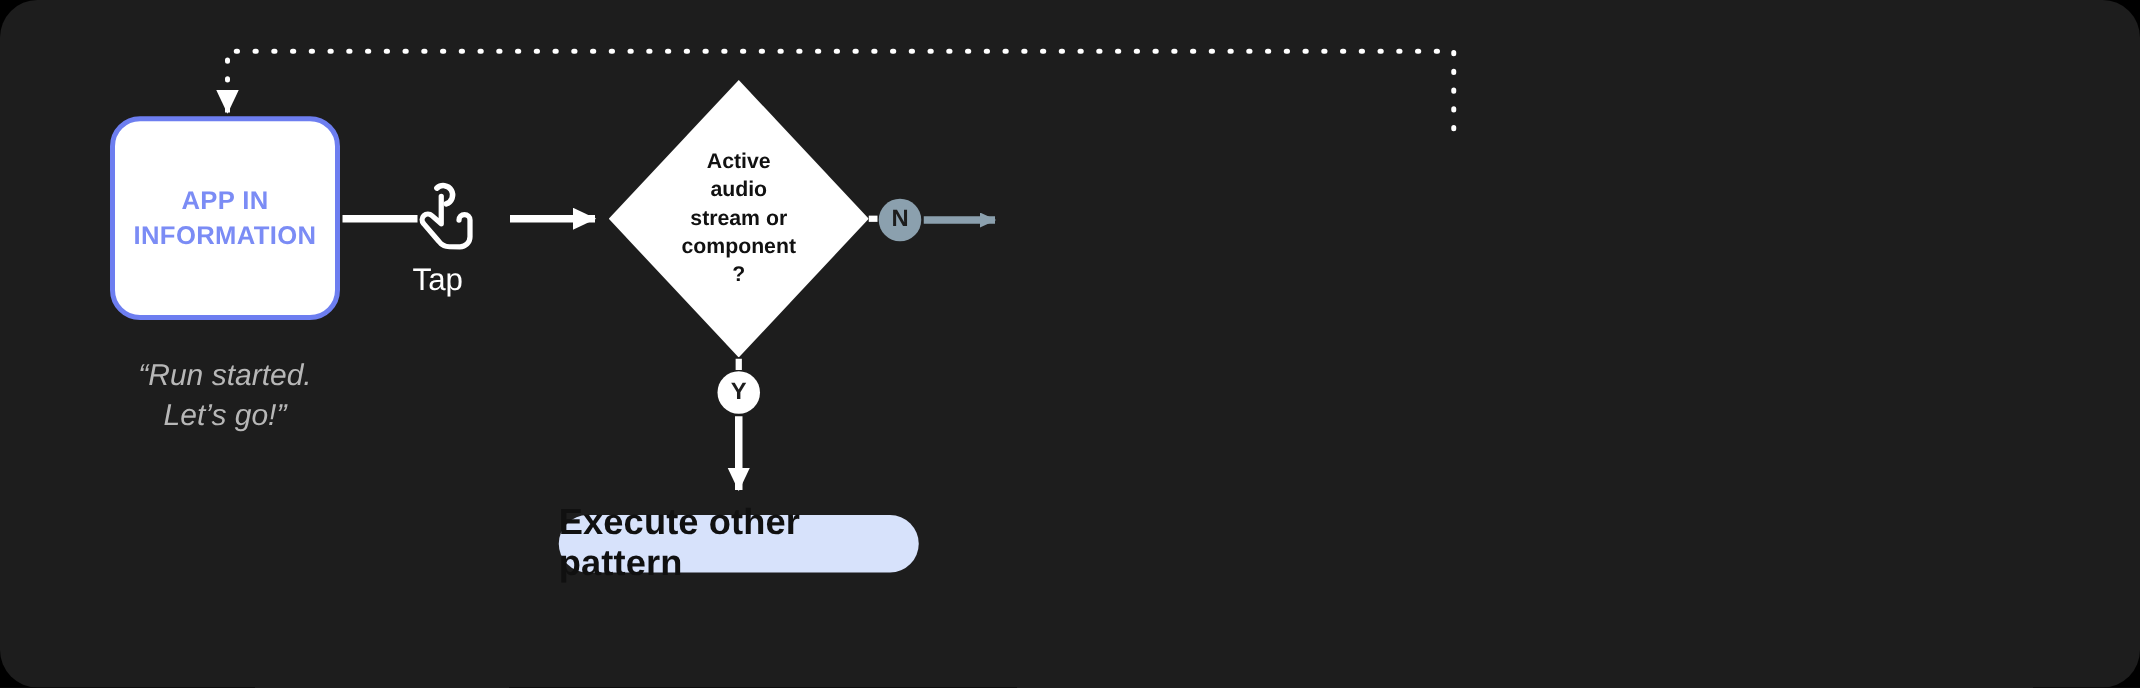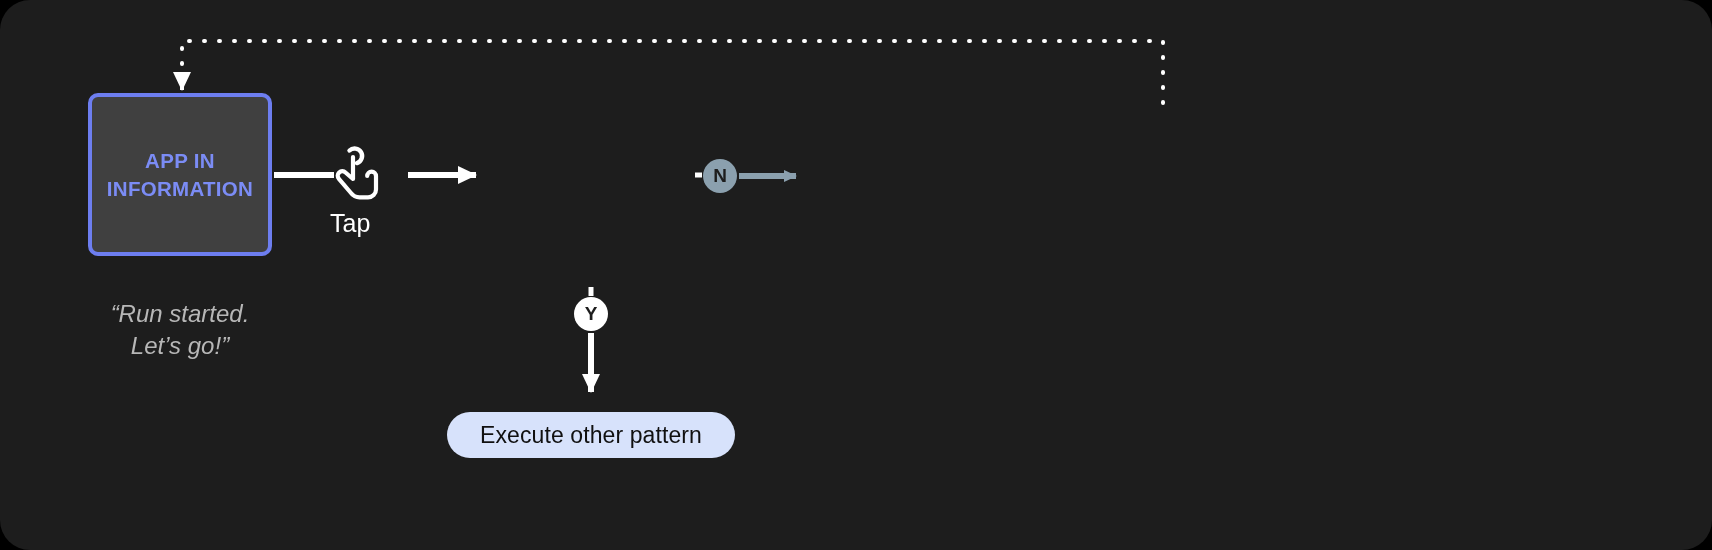--- a/index.html
+++ b/index.html
@@ -34,41 +34,41 @@
   }
 
   
   #app-node {
     position: absolute;
     left: 88px;
     top: 93px;
     width: 184px;
     height: 163px;
     box-sizing: border-box;
-    background: #404040;
+    background: #ffffff;
     border: 4px solid #6d7ef0;
-    border-radius: 10px;
+    border-radius: 24px;
     display: flex;
     align-items: center;
     justify-content: center;
   }
   #app-node .label {
     color: #7b8cf5;
     font-size: 20.5px;
     font-weight: bold;
     line-height: 1.32;
     text-align: center;
     letter-spacing: 0.3px;
   }
 
   
   #app-caption {
     position: absolute;
     left: 70px;
-    top: 298px;
+    top: 285px;
     width: 220px;
     text-align: center;
     color: #b7b7b7;
     font-size: 24px;
     font-style: italic;
     line-height: 1.33;
   }
 
   
   #tap-group {
@@ -179,22 +179,22 @@
     width: 288px;
     height: 46px;
     background: #d7e2fb;
     border-radius: 23px;
     display: flex;
     align-items: center;
     justify-content: center;
   }
   #exec-pill .label {
     color: #101010;
-    font-size: 23px;
-    font-weight: normal;
+    font-size: 29px;
+    font-weight: bold;
     letter-spacing: 0.1px;
   }
 </style>
 </head>
 <body>
 
 <div id="canvas">
 
   <svg id="wires" viewBox="0 0 1712 550" xmlns="http://www.w3.org/2000/svg">
     <defs>
@@ -239,20 +239,32 @@
 
   <div id="tap-group">
     <svg width="52" height="58" viewBox="0 0 52 58">
       <path d="M19.5,5.5 a7.5,7.5 0 1 1 7.5,12.6" stroke="#ffffff" stroke-width="4.4" fill="none" stroke-linecap="round"></path>
       <path d="M23,12 L23,34 L15.5,27.5 a4.6,4.6 0 0 0 -6.6,6.4 L21,48 a11,11 0 0 0 8.6,4.4 L38,52.4
                a8,8 0 0 0 8,-8 L46,31 a4.4,4.4 0 0 0 -8.8,0" stroke="#ffffff" stroke-width="4.2" fill="none" stroke-linejoin="round" stroke-linecap="round"></path>
     </svg>
     <div class="tap-label">Tap</div>
   </div>
 
+  <div id="decision">
+    <div class="shape"></div>
+    <div class="dtext">
+      <div>
+        <span>Active</span><br>
+        <span>audio</span><br>
+        <span>stream or</span><br>
+        <span>component</span><br>
+        <span>?</span>
+      </div>
+    </div>
+  </div>
 
   <div class="badge" id="badge-n">N</div>
   <div class="badge" id="badge-y">Y</div>
 
 
   <div id="exec-pill">
     <span class="label">Execute other pattern</span>
   </div>
 
 </div>

